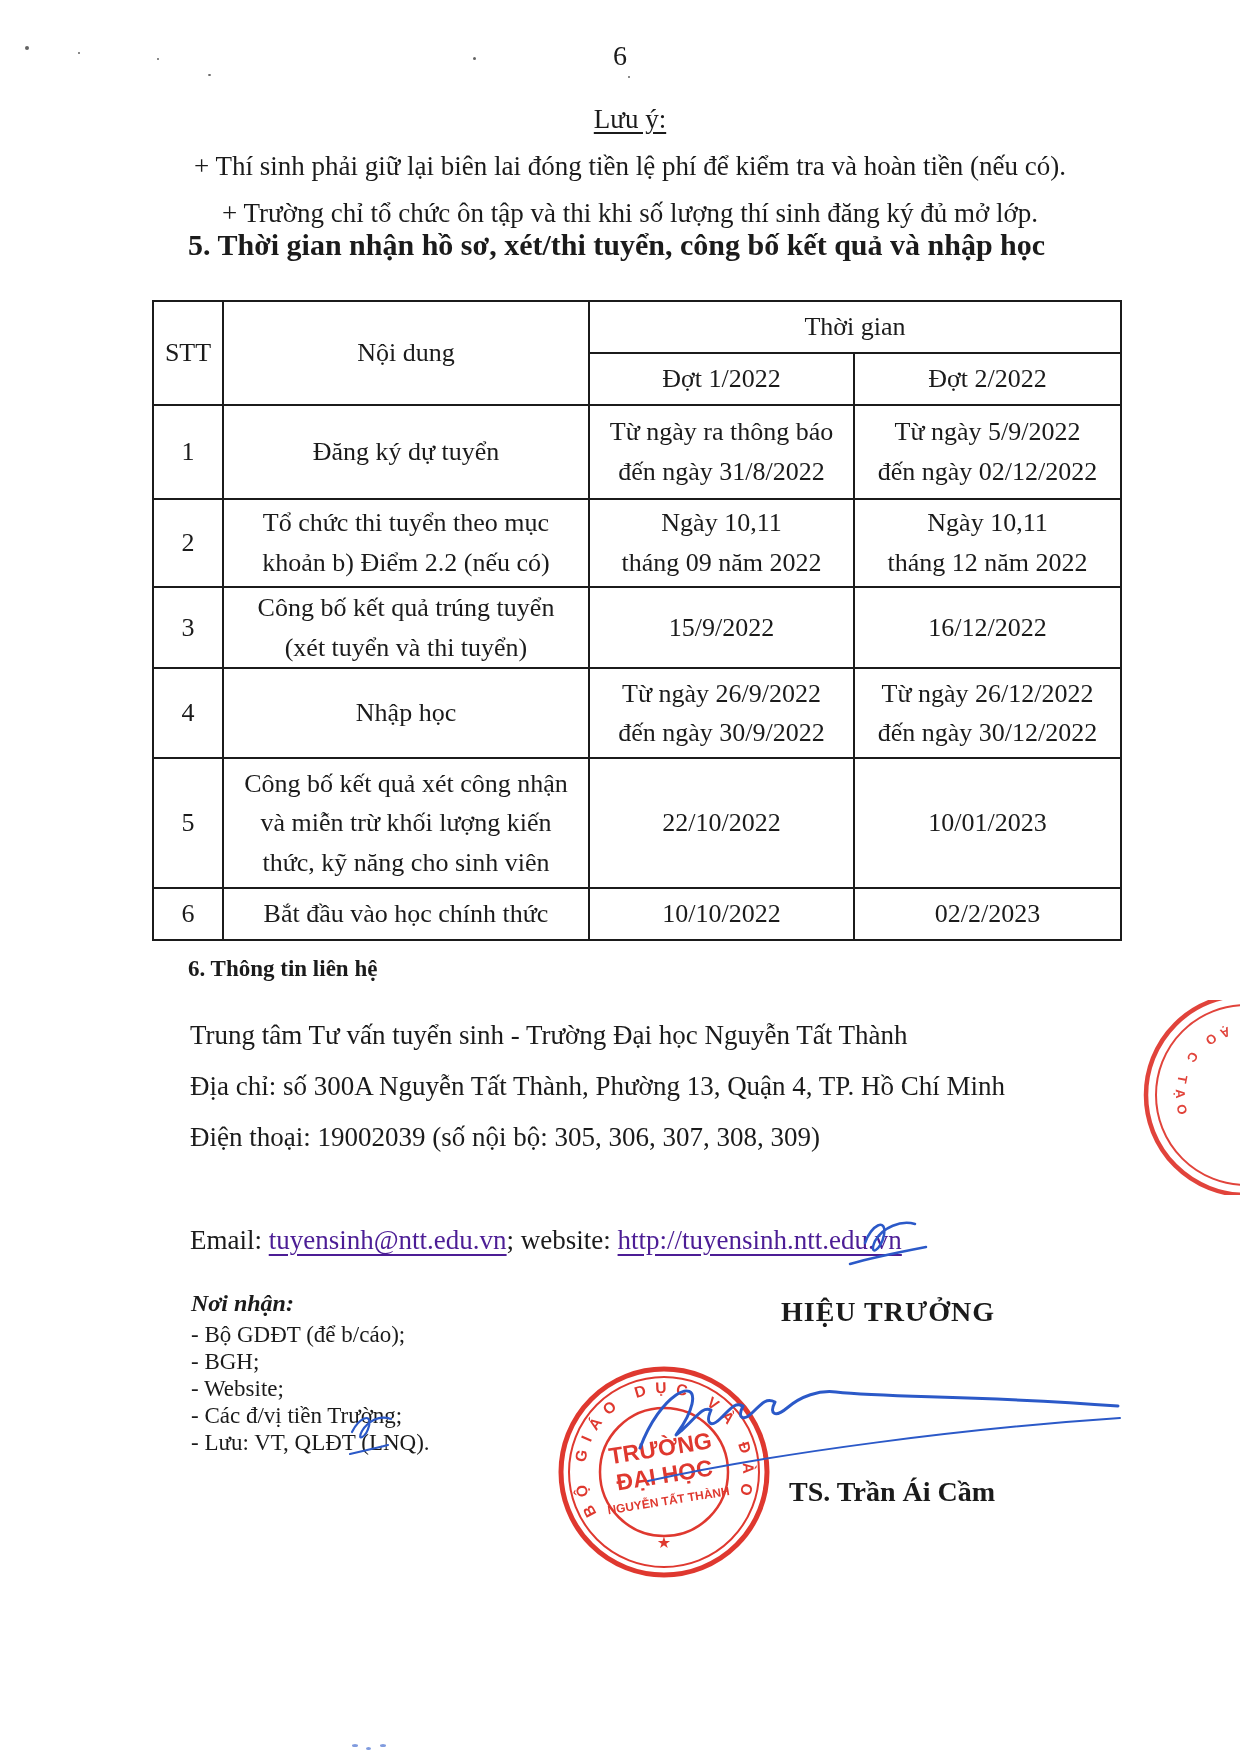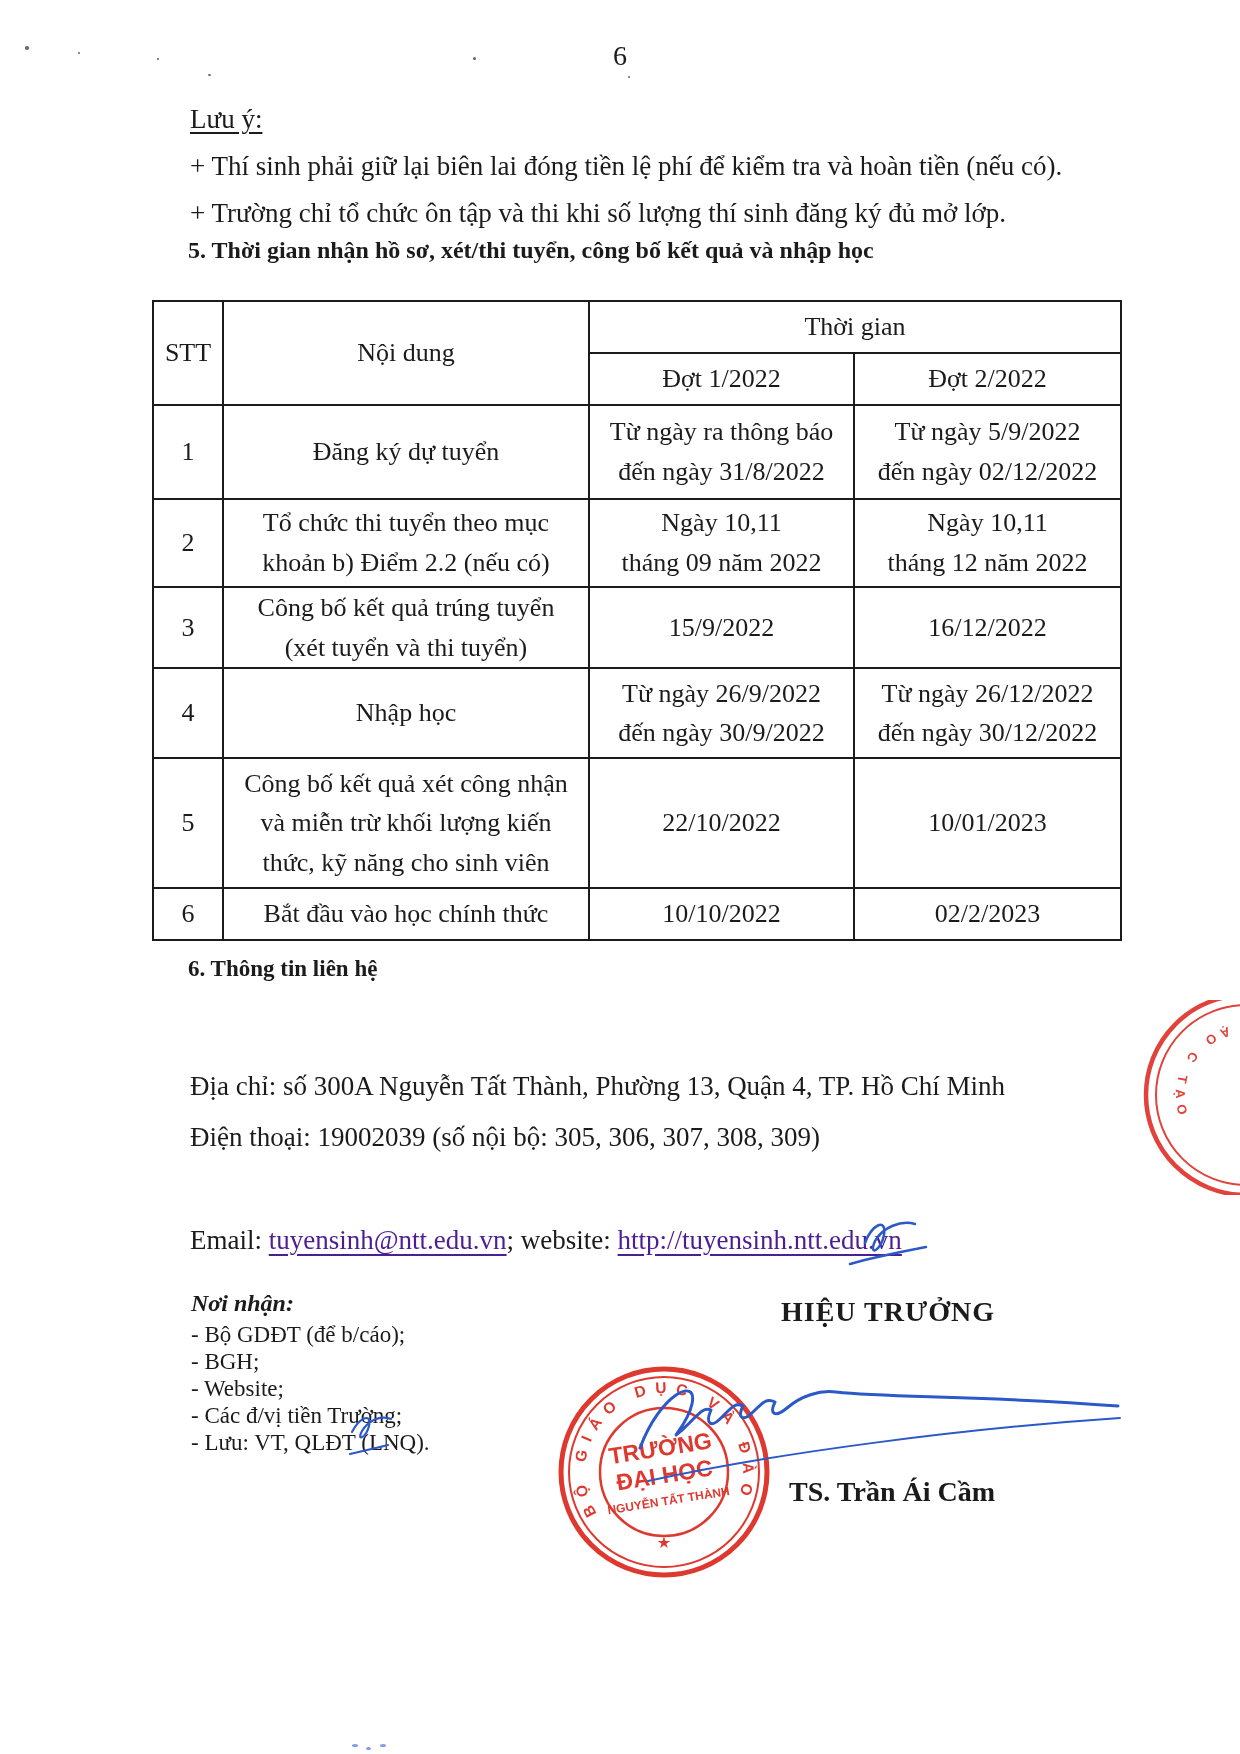--- a/index.html
+++ b/index.html
@@ -1,23 +1,23 @@
 <!DOCTYPE html>
 <html><head>
 <meta charset="utf-8">
 <style>
   html,body{margin:0;padding:0;background:#888;}
   .page{position:relative;width:1240px;height:1754px;margin:0 auto;background:#ffffff;
         overflow:hidden;font-family:"Liberation Serif", serif;color:#1b1b1b;}
   .abs{position:absolute;}
   .speck{position:absolute;background:#2f2f2f;border-radius:50%;opacity:.75;}
   #page-number{top:40px;left:0;width:100%;text-align:center;font-size:28px;}
-  #notes{top:96px;left:190px;width:880px;font-size:27px;line-height:47px;}
+  #notes{top:96px;left:190px;width:880px;font-size:27px;line-height:47px;text-align:center;}
   #notes .note-title{text-decoration:underline;text-underline-offset:4px;}
-  #heading5{top:237px;left:188px;width:900px;font-size:24px;font-weight:bold;}
+  #heading5{top:228px;left:188px;width:900px;font-size:30px;font-weight:bold;}
   table.sched{position:absolute;top:300px;left:152px;border-collapse:collapse;table-layout:fixed;}
   table.sched td{border:2px solid #1b1b1b;text-align:center;vertical-align:middle;
         font-size:26px;line-height:1.52;padding:0 6px;white-space:pre-line;}
   table.sched{border:1px solid #1b1b1b;}
   #heading6{top:956px;left:188px;width:700px;font-size:23px;font-weight:bold;}
   .contact-line{left:190px;width:940px;font-size:27px;}
   .ulink{text-decoration:underline;text-underline-offset:5px;color:#4c1d95;cursor:pointer;}
   #recipients{top:1290px;left:143px;width:420px;font-size:23px;margin-left:48px;}
   #recipients .rc-title{font-weight:bold;font-style:italic;font-size:24px;margin-bottom:4px;}
   #recipients div{line-height:27px;}
@@ -110,20 +110,21 @@
       <td>6</td>
       <td>Bắt đầu vào học chính thức</td>
       <td>10/10/2022</td>
       <td>02/2/2023</td>
     </tr>
   </tbody>
     </table>
 
   <div class="abs" id="heading6">6. Thông tin liên hệ</div>
 
+  <div class="abs contact-line" style="top:1020px">Trung tâm Tư vấn tuyển sinh - Trường Đại học Nguyễn Tất Thành</div>
   <div class="abs contact-line" style="top:1071px">Địa chỉ: số 300A Nguyễn Tất Thành, Phường 13, Quận 4, TP. Hồ Chí Minh</div>
   <div class="abs contact-line" style="top:1122px">Điện thoại: 19002039 (số nội bộ: 305, 306, 307, 308, 309)</div>
   <div class="abs contact-line" style="top:1225px">
     <span>Email: </span><span class="ulink">tuyensinh@ntt.edu.vn</span><span>; website: </span><span class="ulink">http://tuyensinh.ntt.edu.vn</span>
   </div>
 
   <div class="abs" id="recipients">
     <div class="rc-title">Nơi nhận:</div>
     <div>- Bộ GDĐT (để b/cáo);</div>
     <div>- BGH;</div>

